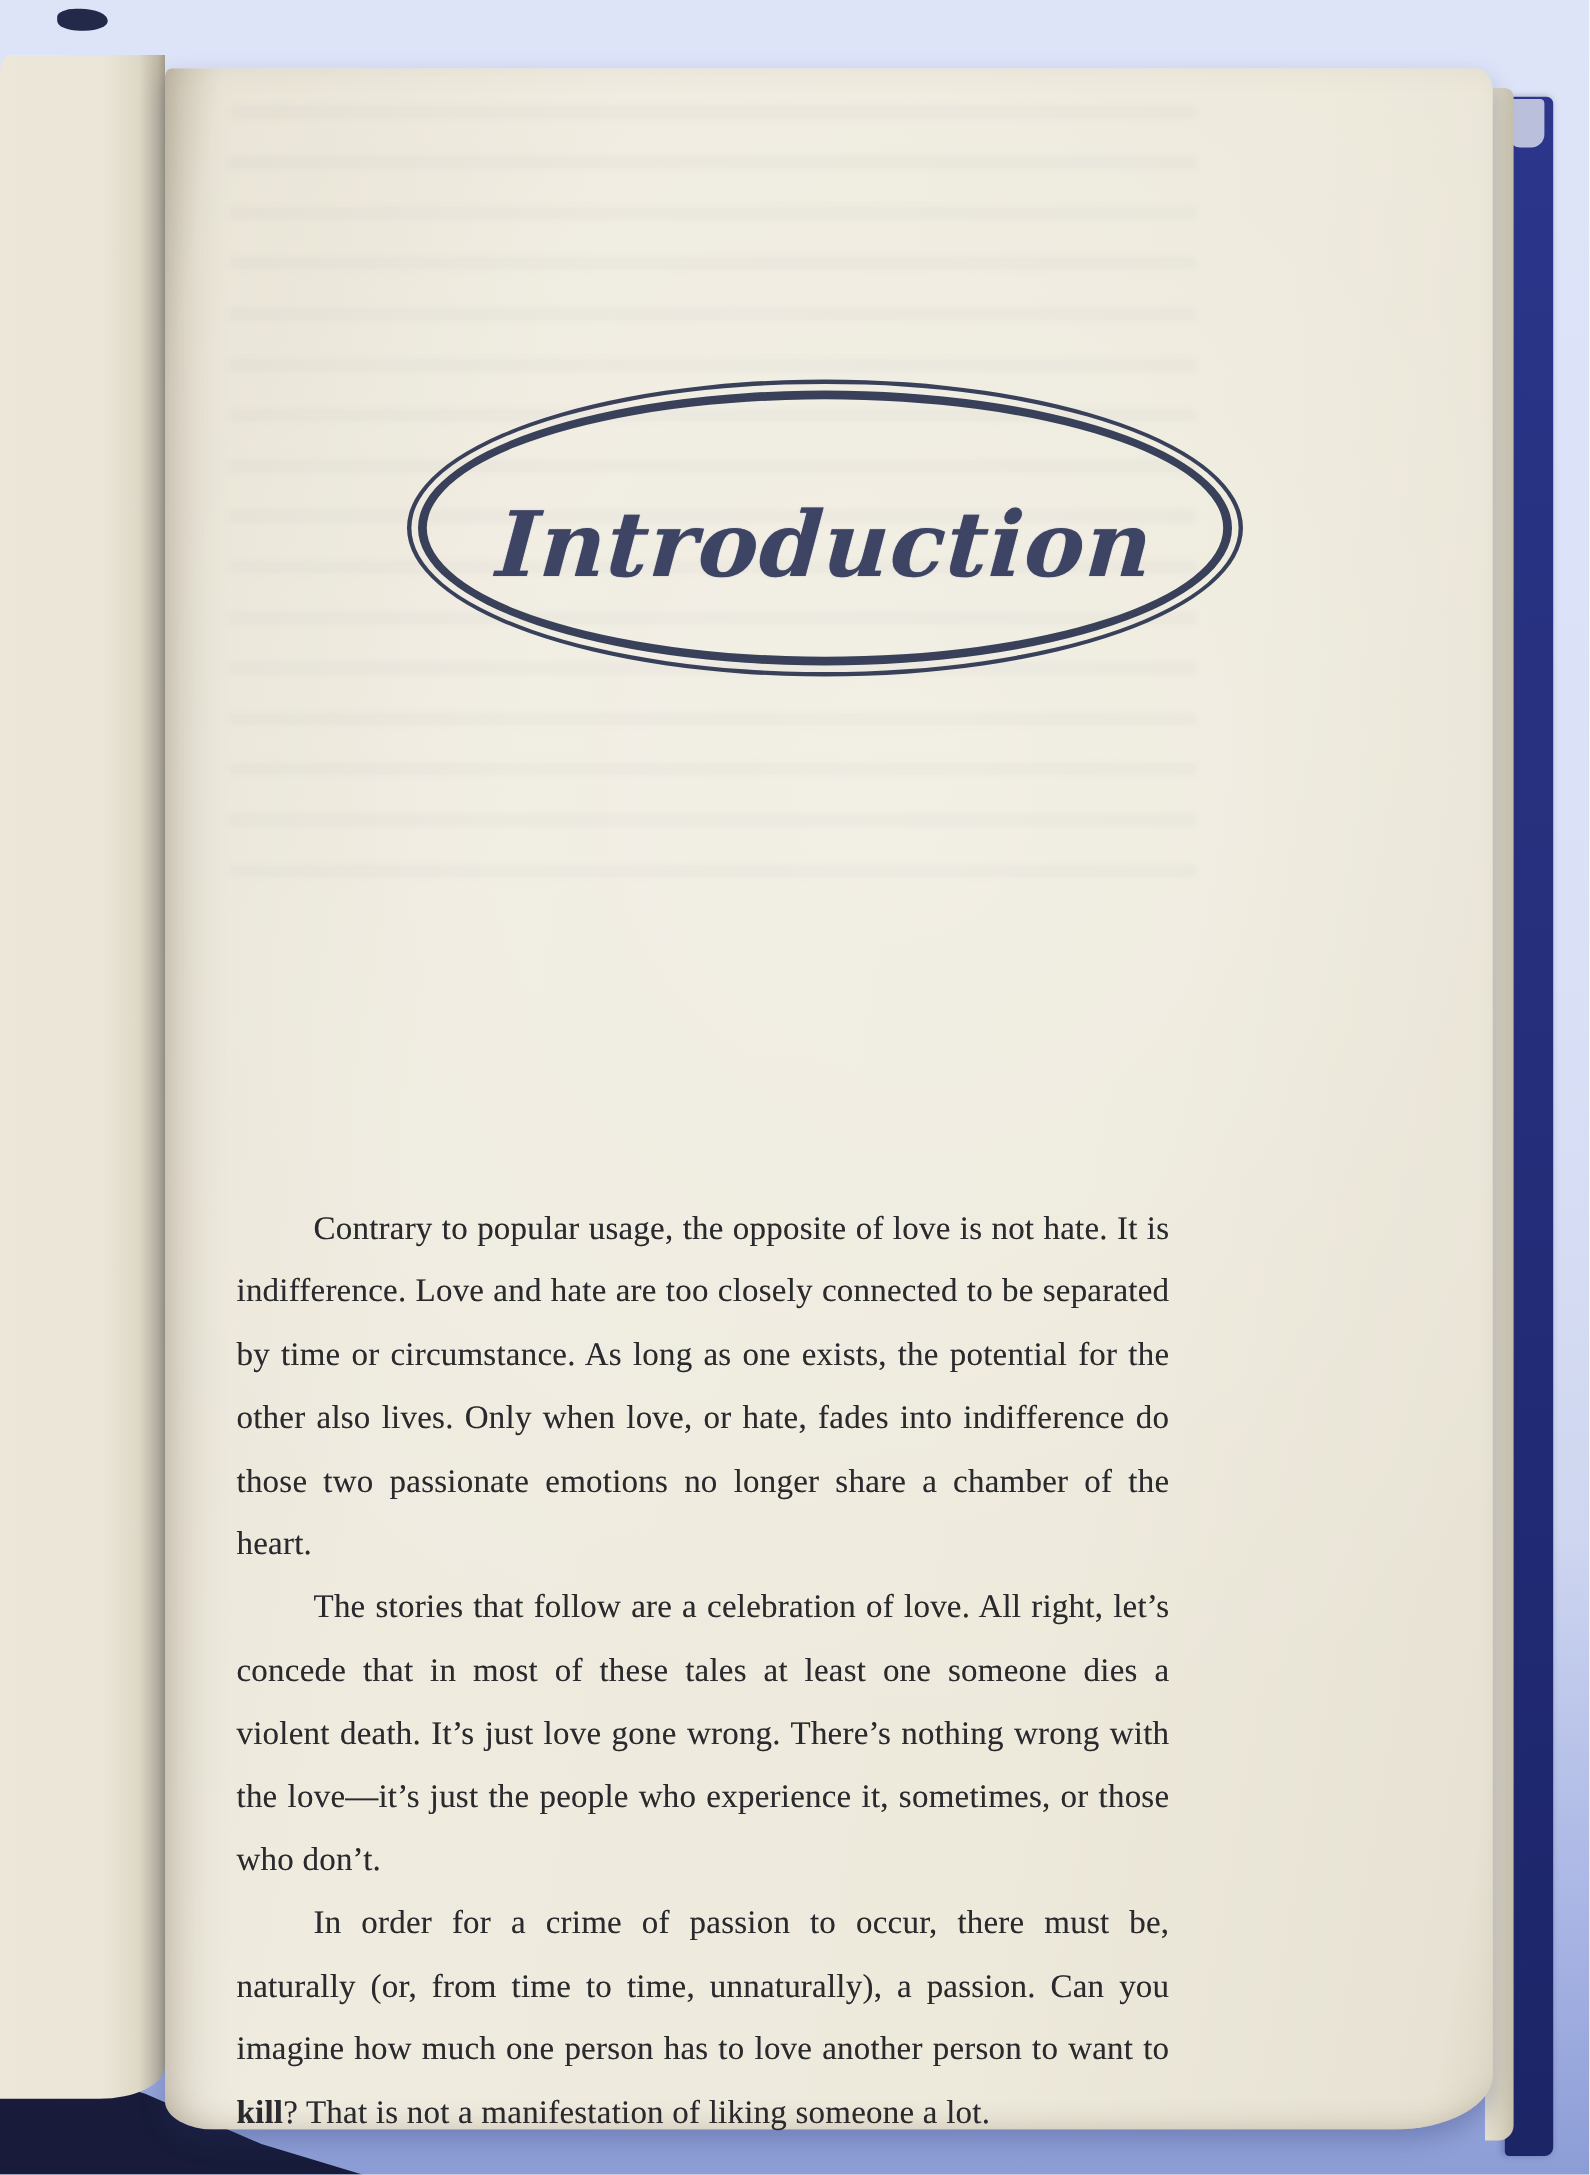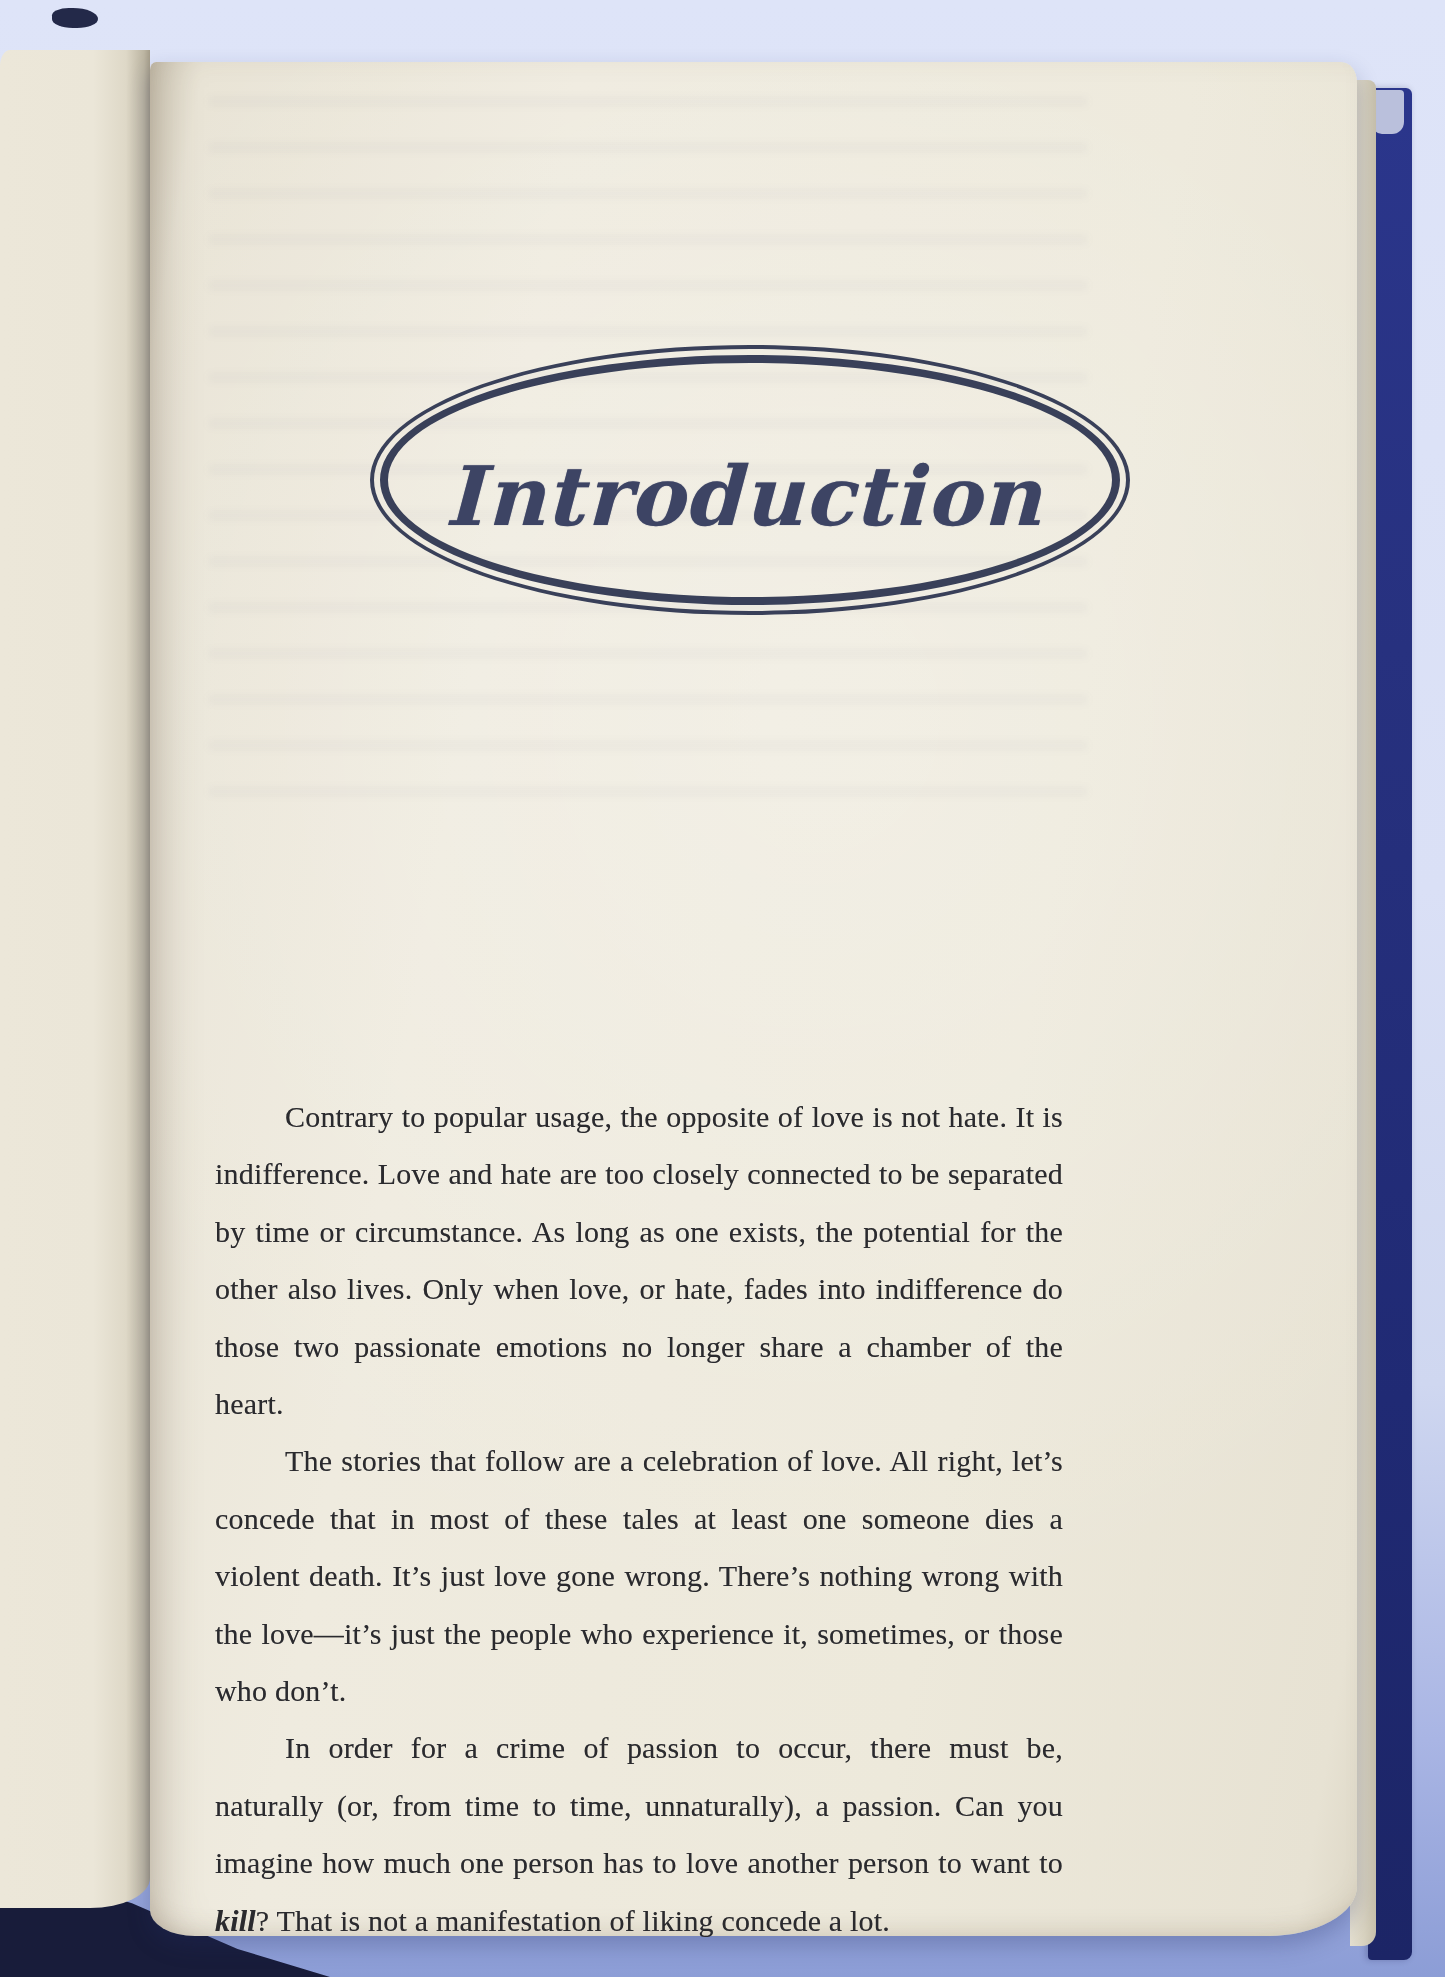--- a/index.html
+++ b/index.html
@@ -86,21 +86,21 @@
   
   .body-text{
     position:absolute;left:65px;top:1026px;width:848px;
     font-family:"Liberation Serif",serif;
     font-size:30px;line-height:57.4px;letter-spacing:.2px;
     color:#2a2a2e;
     text-align:justify;
     text-shadow:0 0 .6px rgba(42,42,46,.4);
   }
   .body-text p{margin:0;text-indent:70px;}
-  .kill{font-style:italic;font-weight:bold;}
+  .kill{font-weight:bold;}
 </style>
 </head>
 <body>
 
 <div class="photo">
 
   <div class="cover-right">
     <div class="cover-chip"></div>
   </div>
   <div class="cover-tl"></div>
@@ -114,17 +114,17 @@
     <div class="ghost"></div>
 
     <div class="oval-outer">
       <div class="oval-inner"></div>
       <div class="heading">Introduction</div>
     </div>
 
     <div class="body-text">
       <p>Contrary to popular usage, the opposite of love is not hate. It is indifference. Love and hate are too closely connected to be separated by time or circumstance. As long as one exists, the potential for the other also lives. Only when love, or hate, fades into indifference do those two passionate emotions no longer share a chamber of the heart.</p>
       <p>The stories that follow are a celebration of love. All right, let’s concede that in most of these tales at least one someone dies a violent death. It’s just love gone wrong. There’s nothing wrong with the love—it’s just the people who experience it, sometimes, or those who don’t.</p>
-      <p><span>In order for a crime of passion to occur, there must be, naturally (or, from time to time, unnaturally), a passion. Can you imagine how much one person has to love another person to want to </span><span class="kill">kill</span><span>? That is not a manifestation of liking concede a lot.</span></p>
+      <p><span>In order for a crime of passion to occur, there must be, naturally (or, from time to time, unnaturally), a passion. Can you imagine how much one person has to love another person to want to </span><span class="kill">kill</span><span>? That is not a manifestation of liking someone a lot.</span></p>
     </div>
 
   </div>
 </div>
 
 </body></html>

